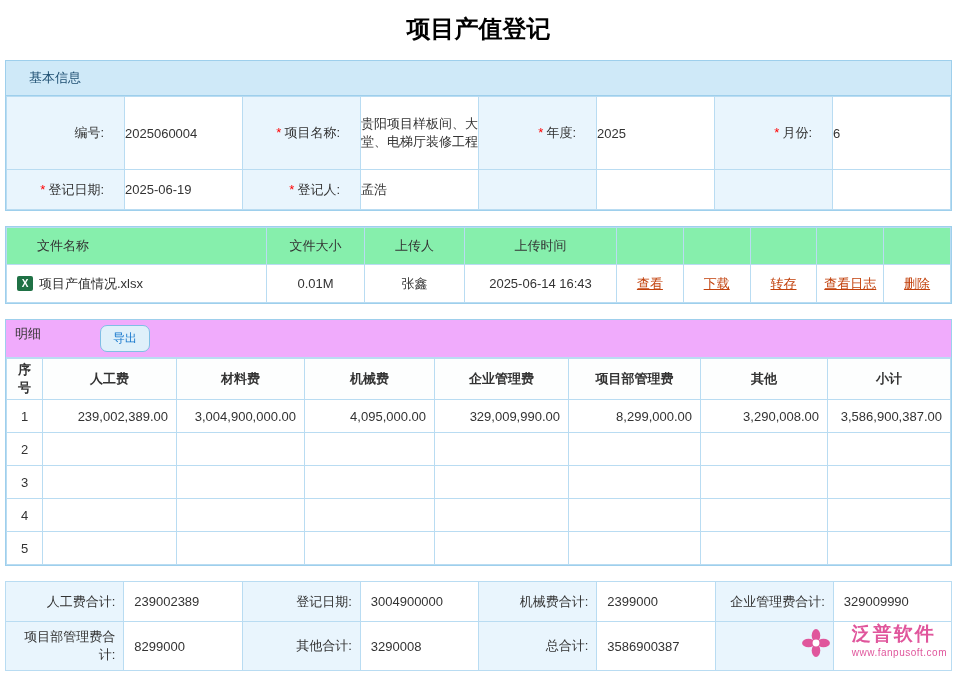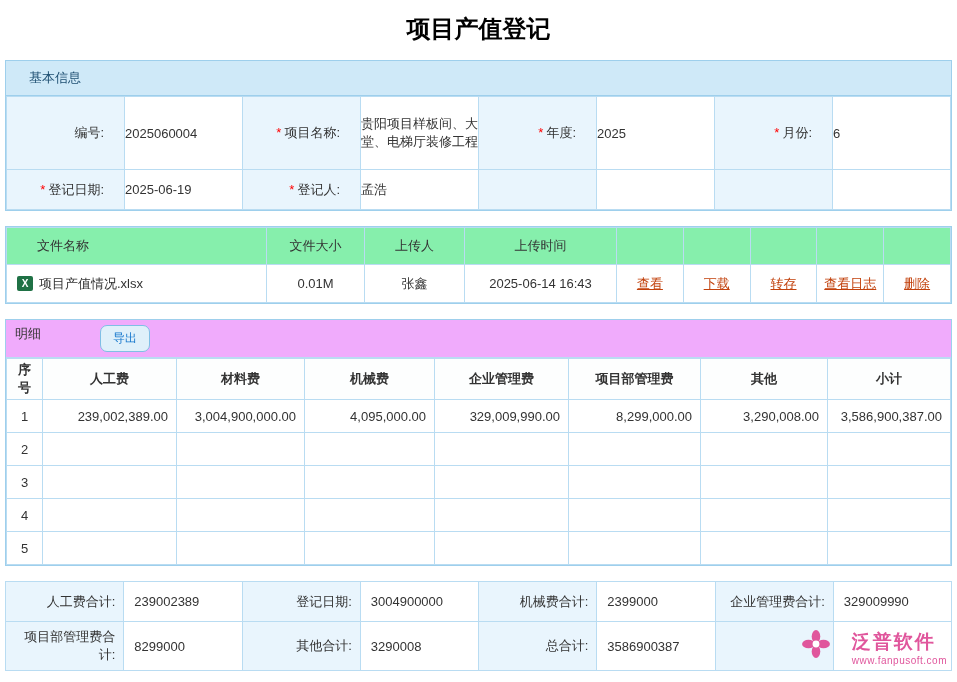--- a/index.html
+++ b/index.html
@@ -69,22 +69,22 @@
   .detail-table td { height: 33px; background: #fff; text-align: right; padding: 2px 8px; }
   .detail-table td.seq { text-align: center; padding: 2px; }
 
   
   .summary-table td { height: 40px; }
   .summary-table td.lbl { background: #e9f5fd; text-align: right; padding: 6px 8px; }
   .summary-table td.val { background: #fff; text-align: left; padding: 6px 10px; margin-left: 8px; }
 
   
   .watermark {
-    position: absolute; right: 10px; bottom: 16px;
-    display: flex; align-items: flex-start; gap: 21px;
+    position: absolute; right: 10px; bottom: 24px;
+    display: flex; align-items: flex-end; gap: 21px;
     color: #e0569c; z-index: 5;
   }
   .wm-text { display: flex; flex-direction: column; align-items: flex-start; }
   .wm-brand { font-size: 19px; font-weight: bold; letter-spacing: 2px; font-family: "Liberation Serif", serif; }
   .wm-site { font-size: 10px; letter-spacing: 0.5px; }
 </style>
 </head>
 <body>
 
 <div class="page">

